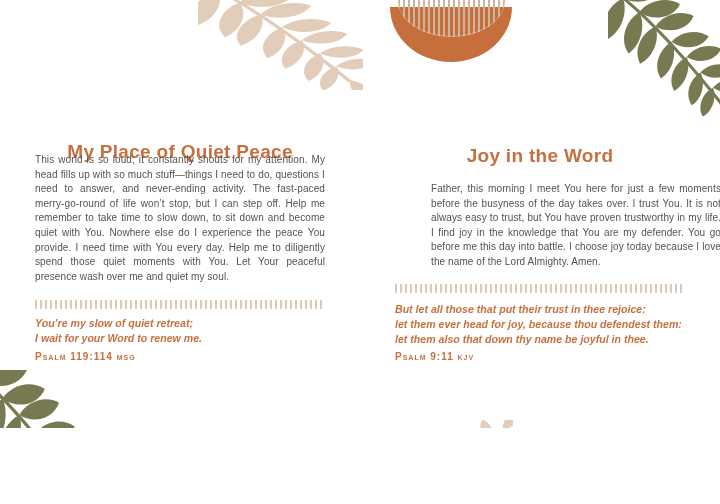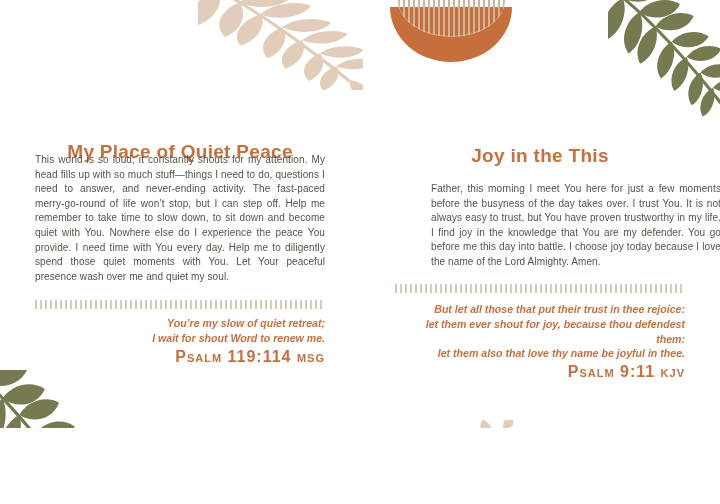--- a/index.html
+++ b/index.html
@@ -41,25 +41,25 @@
   .left-title{top:128px;}
   .right-title{top:132px;}
   .bodytext{position:absolute;width:100%;margin:0;text-align:justify;
     font-size:10px;line-height:14.6px;letter-spacing:.1px;color:var(--body_text,#56524A);}
   .left-body{top:153px;}
   .right-body{top:182px;margin-left:36px;}
   .divider{position:absolute;width:100%;height:9px;
     background:repeating-linear-gradient(90deg,var(--divider,#DCC8B6) 0 2px,transparent 2px 5px);}
   .left-divider{top:300px;}
   .right-divider{top:284px;}
-  .quote{position:absolute;width:100%;text-align:right;font-style:italic;font-weight:600;
+  .quote{position:absolute;width:100%;text-align:left;font-style:italic;font-weight:600;
     font-size:10.6px;line-height:14.8px;color:var(--accent,#C7703F);}
   .left-quote{top:316px;}
   .right-quote{top:302px;}
-  .ref{font-style:normal;font-variant:small-caps;font-weight:700;font-size:16px;
+  .ref{font-style:normal;font-variant:small-caps;font-weight:700;font-size:10px;
     letter-spacing:1px;margin-top:4px;}
   .pagenum{position:absolute;top:466px;width:100%;text-align:center;
     font-size:11px;color:var(--page_number,#8E7361);}
 </style>
 </head>
 <body>
 
 <div class="spread">
 
   <svg class="defs" aria-hidden="true">
@@ -109,34 +109,34 @@
     <div class="stripes-dome"></div>
     <div class="stripes-fringe"></div>
   </div>
 
   <section class="page left">
     <h1 class="title left-title">My Place of Quiet Peace</h1>
     <p class="bodytext left-body">This world is so loud; it constantly shouts for my attention. My head fills up with so much stuff—things I need to do, questions I need to answer, and never-ending activity. The fast-paced merry-go-round of life won’t stop, but I can step off. Help me remember to take time to slow down, to sit down and become quiet with You. Nowhere else do I experience the peace You provide. I need time with You every day. Help me to diligently spend those quiet moments with You. Let Your peaceful presence wash over me and quiet my soul.</p>
     <div class="divider left-divider"></div>
     <div class="quote left-quote">
       <div>You’re my slow of quiet retreat;</div>
-      <div>I wait for shout Word to renew me.</div>
+      <div>I wait for your Word to renew me.</div>
       <div class="ref">Psalm 119:114 msg</div>
     </div>
     <div class="pagenum">6</div>
   </section>
 
   <section class="page right">
     <h1 class="title right-title">
-      <div>Joy in the This</div>
+      <div>Joy in the Word</div>
     </h1>
     <p class="bodytext right-body">Father, this morning I meet You here for just a few moments before the busyness of the day takes over. I trust You. It is not always easy to trust, but You have proven trustworthy in my life. I find joy in the knowledge that You are my defender. You go before me this day into battle. I choose joy today because I love the name of the Lord Almighty. Amen.</p>
     <div class="divider right-divider"></div>
     <div class="quote right-quote">
       <div>But let all those that put their trust in thee rejoice:</div>
-      <div>let them ever shout for joy, because thou defendest them:</div>
-      <div>let them also that love thy name be joyful in thee.</div>
+      <div>let them ever head for joy, because thou defendest them:</div>
+      <div>let them also that down thy name be joyful in thee.</div>
       <div class="ref">Psalm 9:11 kjv</div>
     </div>
     <div class="pagenum">7</div>
   </section>
 
 </div>
 
 </body></html>

